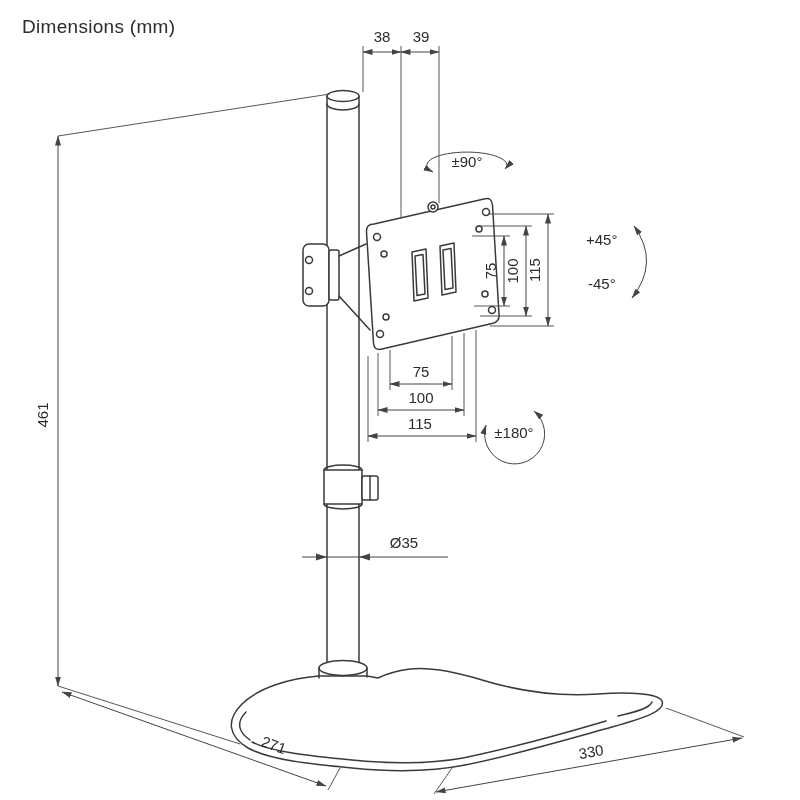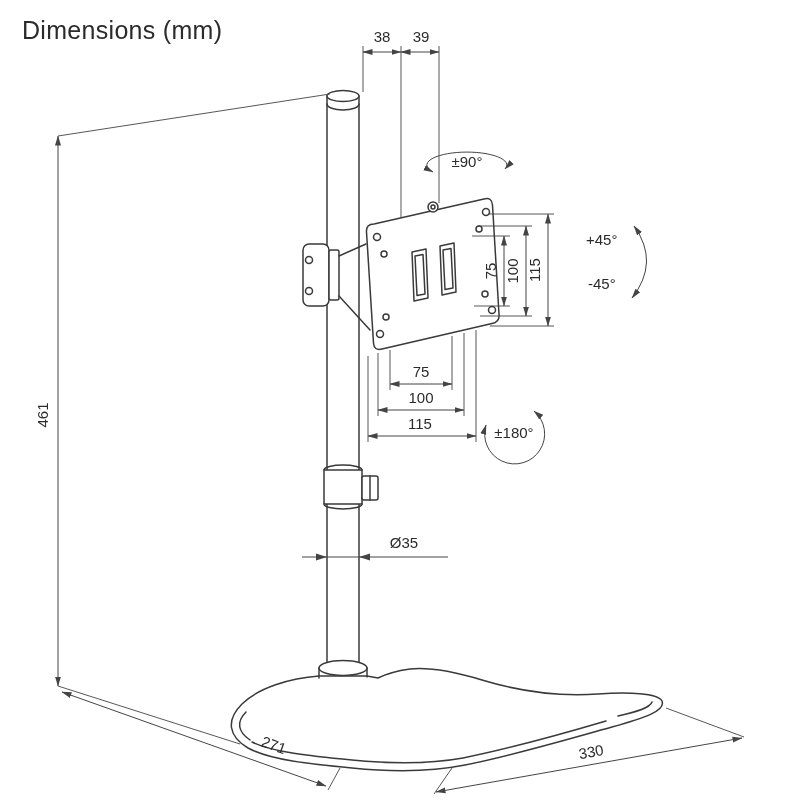--- a/index.html
+++ b/index.html
@@ -6,21 +6,21 @@
   .canvas{
     position:relative;
     width:800px;height:800px;
     background:#ffffff;
     font-family:"Liberation Sans", sans-serif;
     overflow:hidden;
   }
   .title{
     position:absolute;
     left:22px;top:16px;
-    font-size:25px;
+    font-size:19px;
     color:#2b2b2b;
     letter-spacing:.3px;
   }
   svg{position:absolute;left:0;top:0;}
   .part{stroke:#3a3a3a;stroke-width:1.5;fill:none;stroke-linejoin:round;stroke-linecap:round;}
   .partfill{stroke:#3a3a3a;stroke-width:1.5;fill:#ffffff;stroke-linejoin:round;}
   .dim{stroke:#444444;stroke-width:1;fill:none;}
   .ext{stroke:#444444;stroke-width:0.9;fill:none;}
   .dimtext{fill:#2b2b2b;font-size:15px;font-family:"Liberation Sans",sans-serif;}
   .rottext{fill:#2b2b2b;font-size:15px;font-family:"Liberation Sans",sans-serif;}

